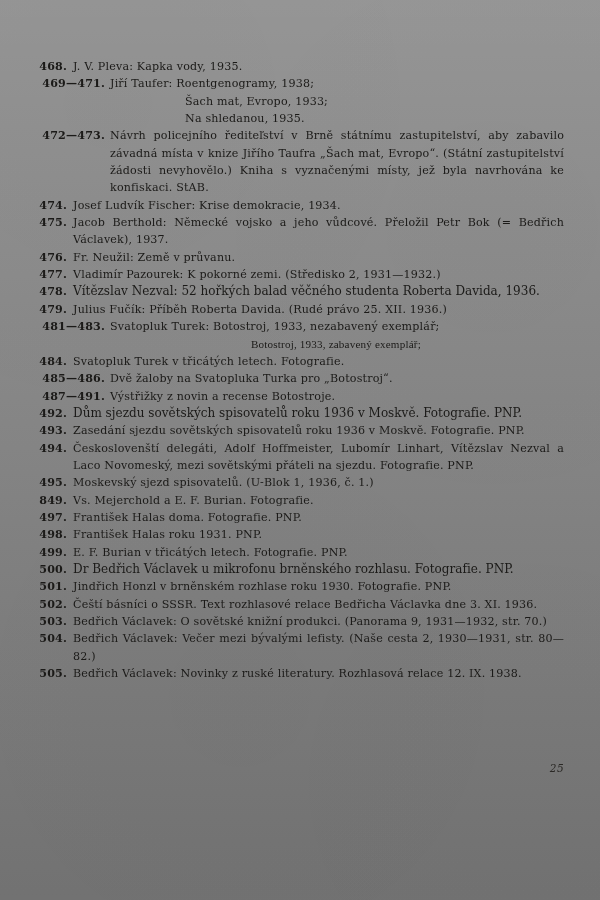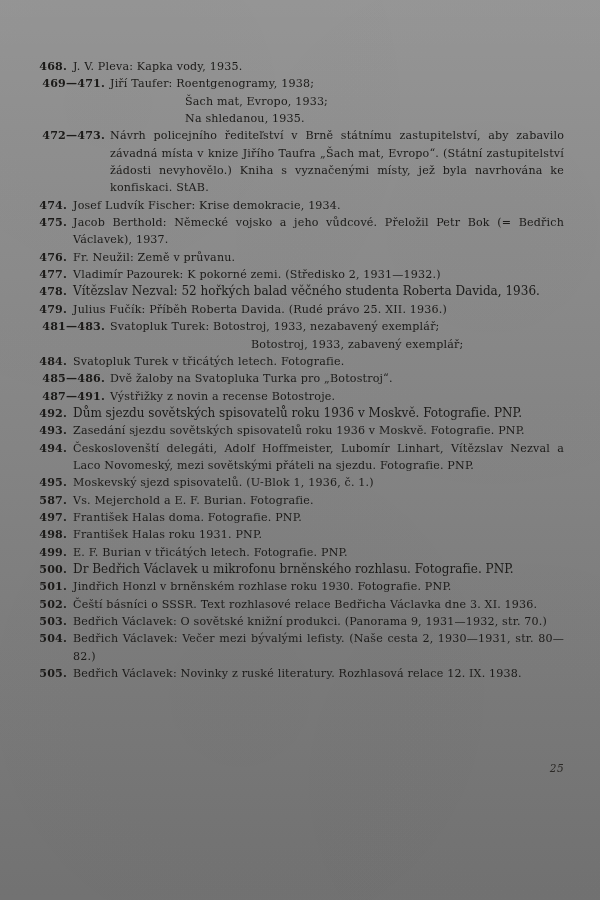--- a/index.html
+++ b/index.html
@@ -82,20 +82,21 @@
     padding: 0;
   }
   .sub-line {
     font-size: 11.1px;
     line-height: 17.35px;
     letter-spacing: 0.18px;
     padding-left: 147px;
   }
   .sub-line.deep {
     padding-left: 213px;
+    font-family: Liberation Serif, serif;
   }
   .folio {
     position: absolute;
     left: 0;
     top: 762px;
     width: 526px;
     margin-left: 38px;
     text-align: right;
     padding-right: 52px;
     font-size: 10.5px;
@@ -181,21 +182,21 @@
       </div>
       <div class="entry single">
         <span class="num">494.</span>
         <span class="body">Českoslovenští delegáti, Adolf Hoffmeister, Lubomír Linhart, Vítězslav Nezval a Laco Novomeský, mezi sovětskými přáteli na sjezdu. Fotografie. PNP.</span>
       </div>
       <div class="entry single">
         <span class="num">495.</span>
         <span class="body nojust">Moskevský sjezd spisovatelů. (U-Blok 1, 1936, č. 1.)</span>
       </div>
       <div class="entry single">
-        <span class="num">587.</span>
+        <span class="num">849.</span>
         <span class="body nojust">Vs. Mejerchold a E. F. Burian. Fotografie.</span>
       </div>
       <div class="entry single">
         <span class="num">497.</span>
         <span class="body nojust">František Halas doma. Fotografie. PNP.</span>
       </div>
       <div class="entry single">
         <span class="num">498.</span>
         <span class="body nojust">František Halas roku 1931. PNP.</span>
       </div>

